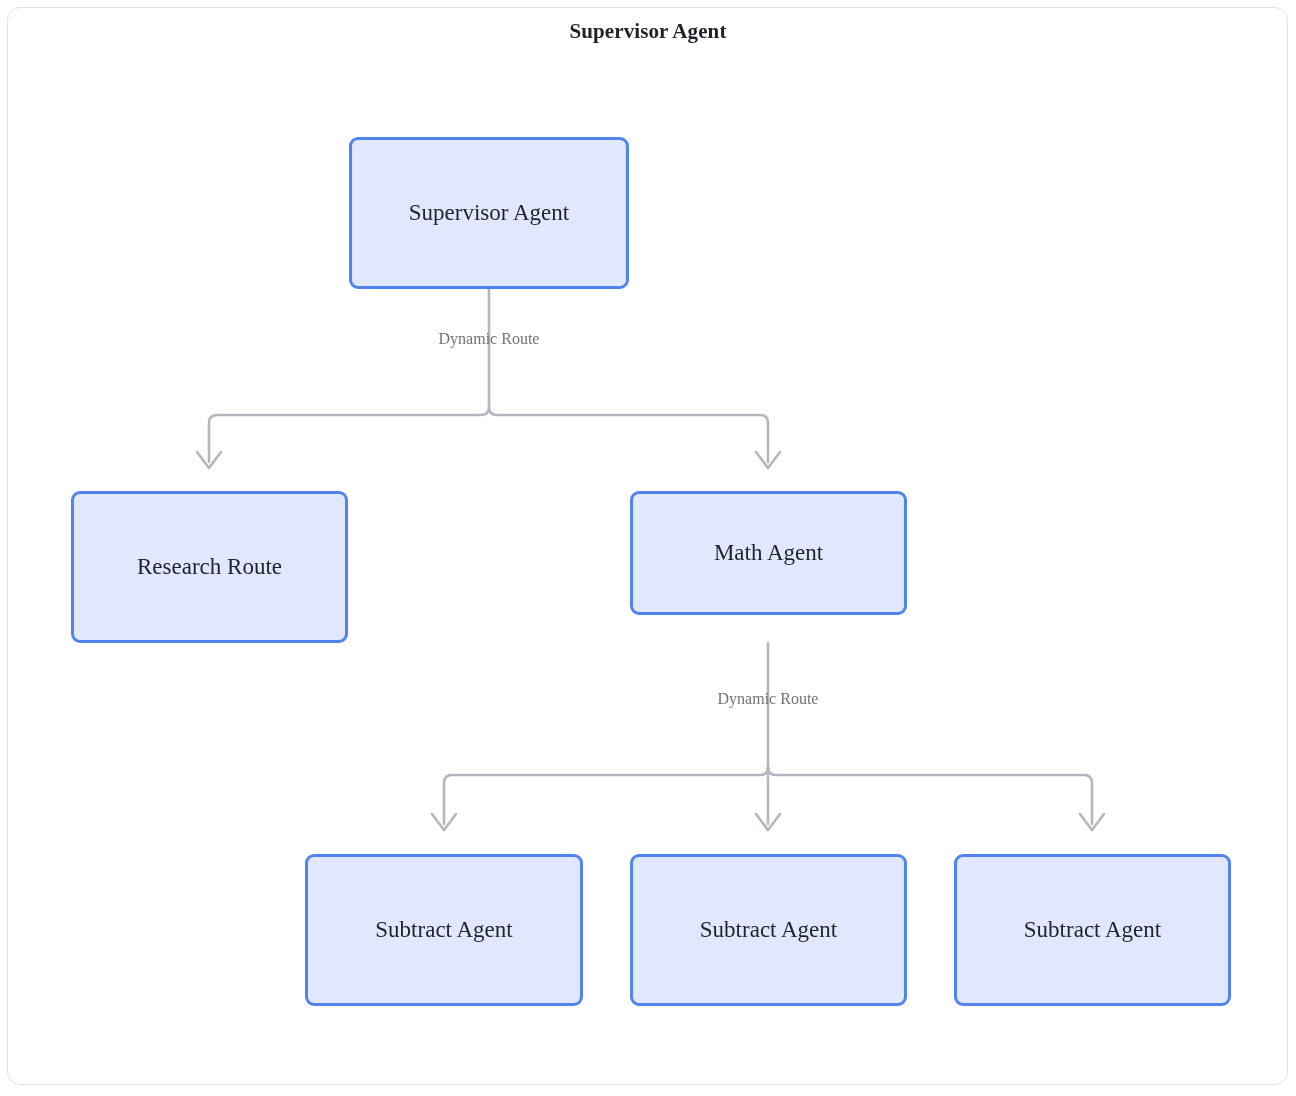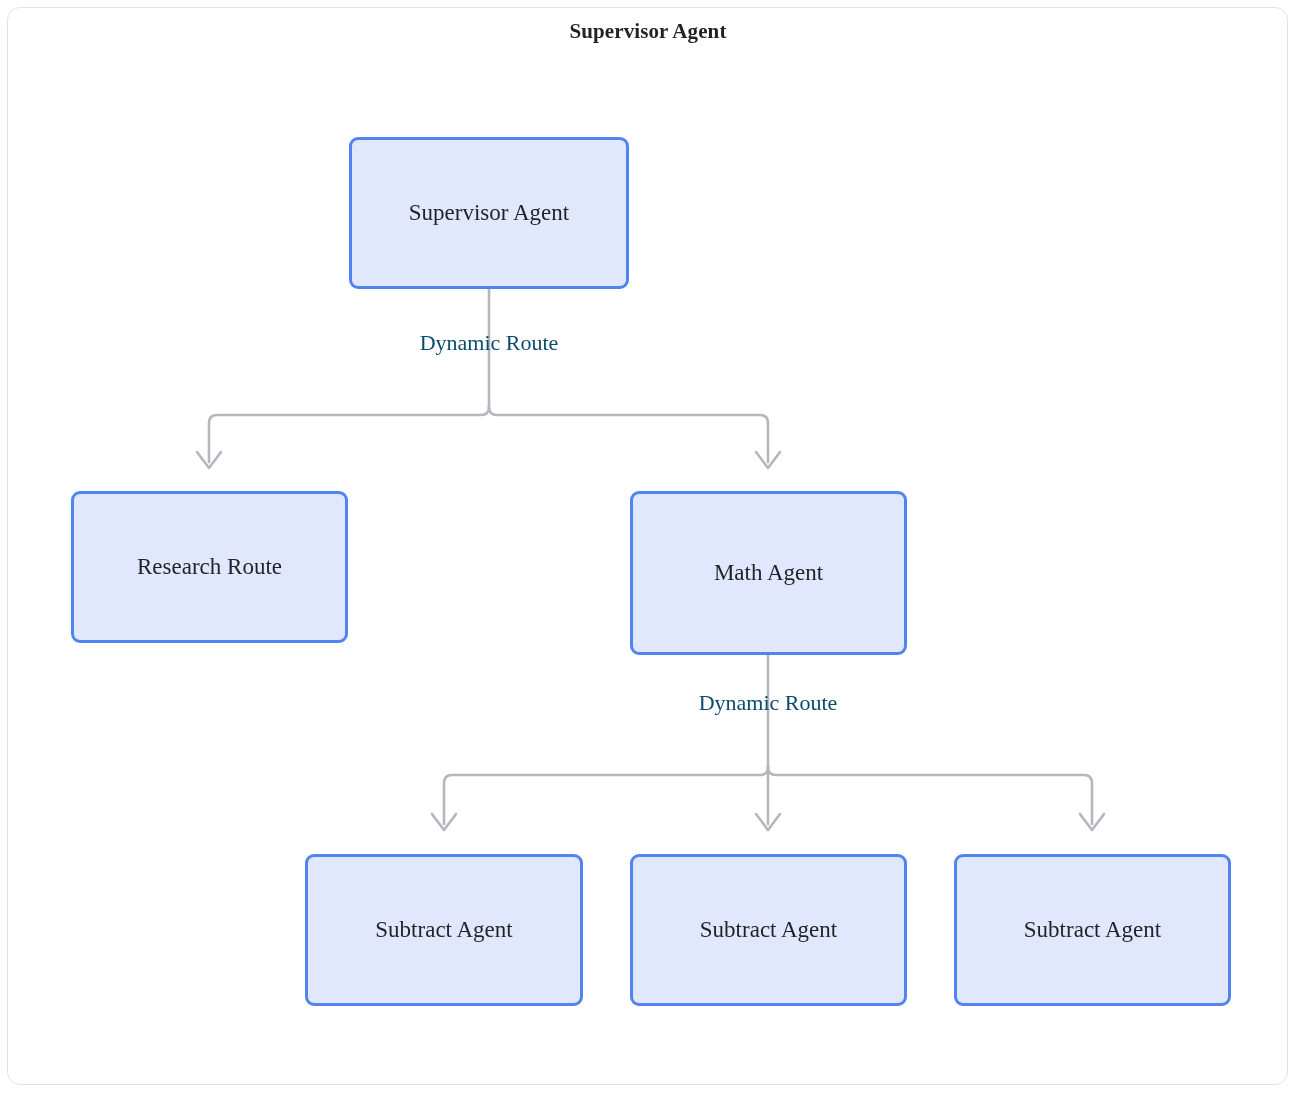--- a/index.html
+++ b/index.html
@@ -58,22 +58,22 @@
   }
   .node-label {
     font-size: 23px;
     color: #1f2329;
     line-height: 1.2;
     text-align: center;
     white-space: nowrap;
   }
   .edge-label {
     position: absolute;
-    font-size: 22px;
-    color: #0c4a6e;
+    font-size: 16px;
+    color: #737373;
     white-space: nowrap;
     text-align: center;
     background: transparent;
   }
 </style>
 </head>
 <body>
 
 <div id="canvas">
 
@@ -106,21 +106,21 @@
   </svg>
 
   <div class="node" style="left:349px; top:137px; width:280px; height:152px;">
     <span class="node-label">Supervisor Agent</span>
   </div>
 
   <div class="node" style="left:71px; top:491px; width:277px; height:152px;">
     <span class="node-label">Research Route</span>
   </div>
 
-  <div class="node" style="left:630px; top:491px; width:277px; height:164px;">
+  <div class="node" style="left:630px; top:491px; width:277px; height:124px;">
     <span class="node-label">Math Agent</span>
   </div>
 
   <div class="node" style="left:305px; top:854px; width:278px; height:152px;">
     <span class="node-label">Subtract Agent</span>
   </div>
 
   <div class="node" style="left:630px; top:854px; width:277px; height:152px;">
     <span class="node-label">Subtract Agent</span>
   </div>

